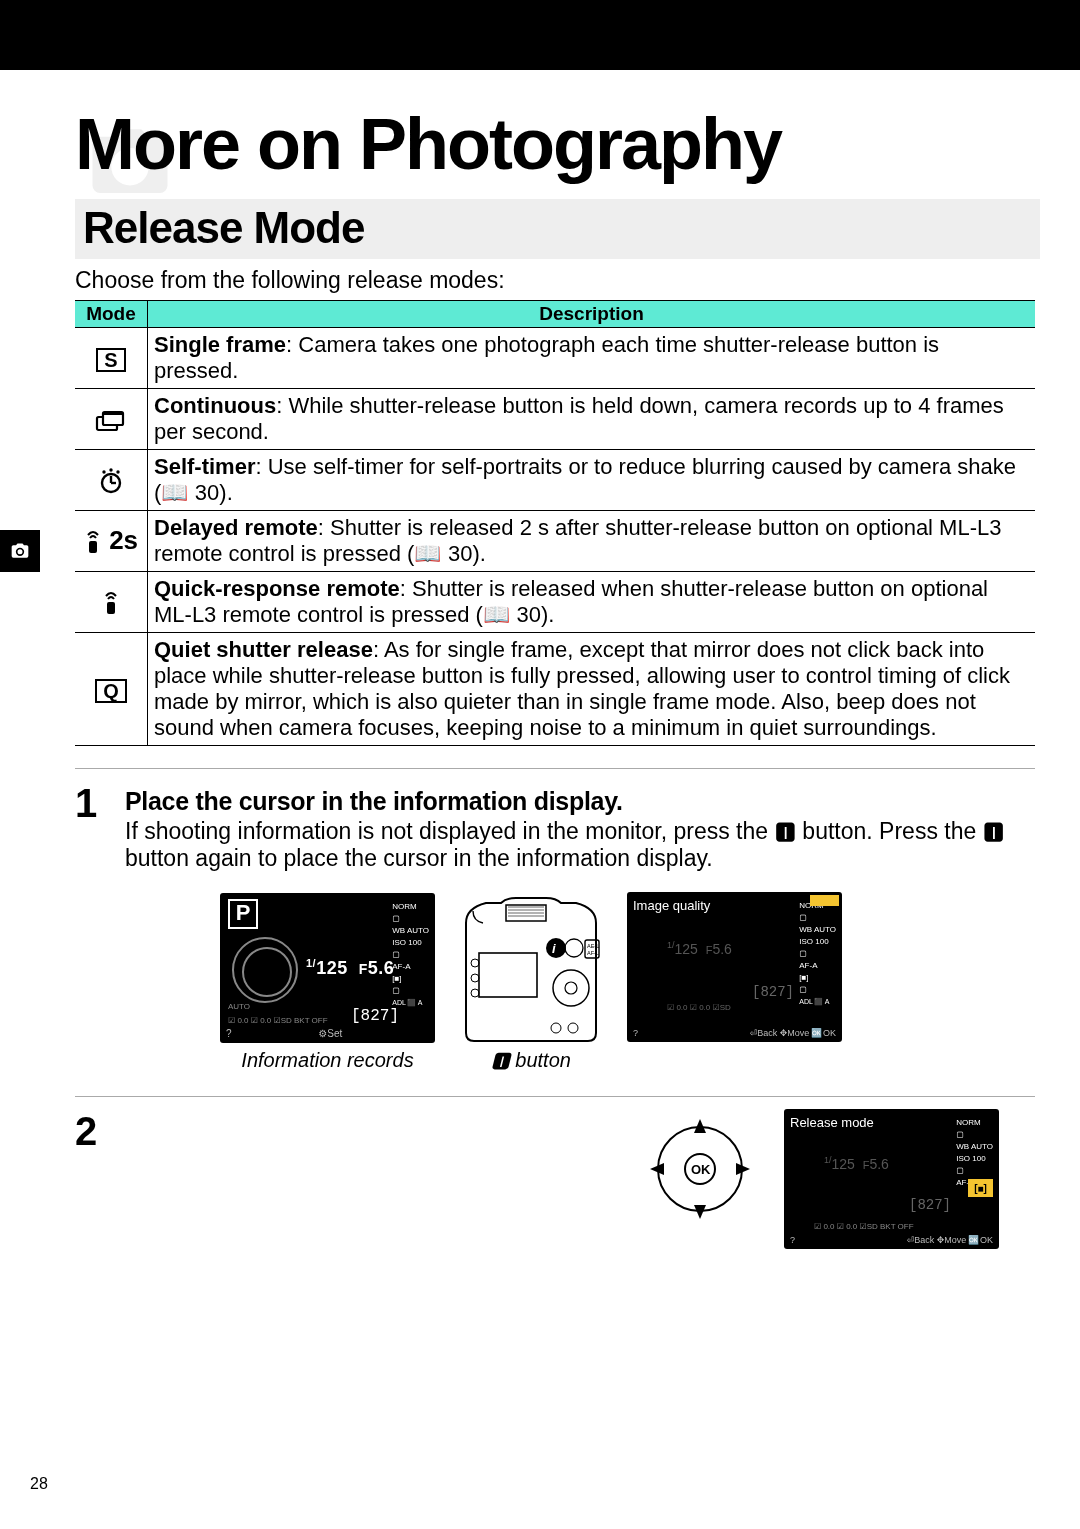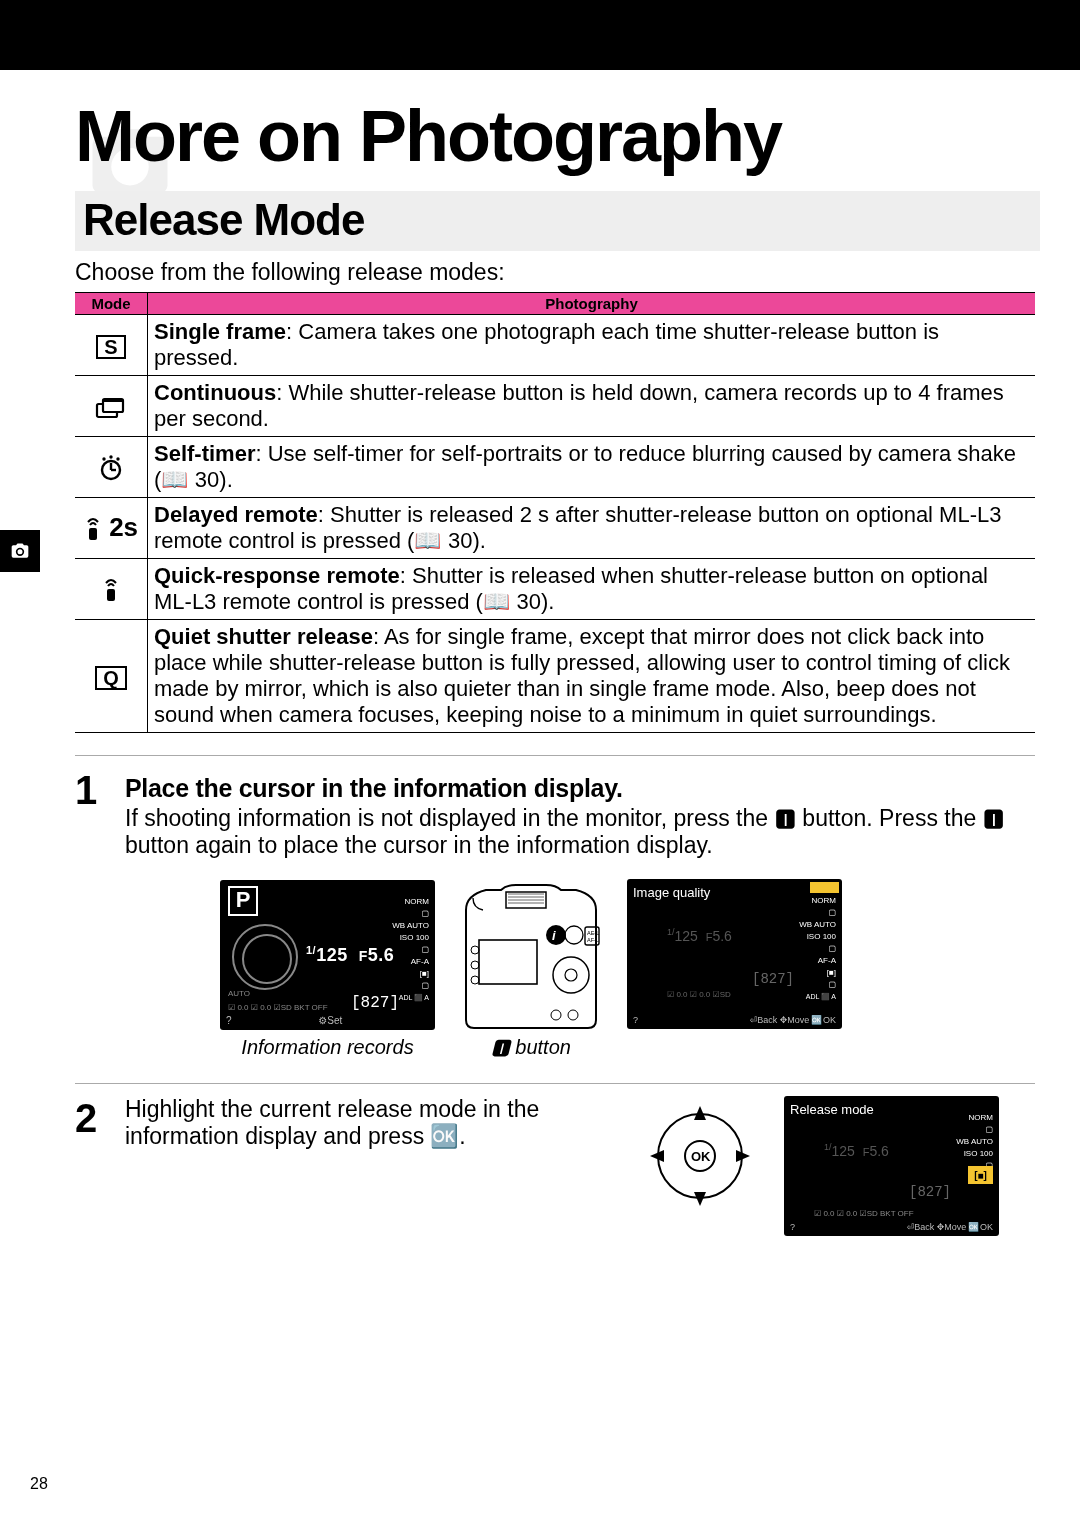--- a/index.html
+++ b/index.html
@@ -33,21 +33,21 @@
     left: 75px; top: 115px;
     width: 110px; height: 90px;
     color: #efefef;
     font-size: 110px;
     line-height: 1;
   }
   h1.chapter-title {
     font-family: "Arial Black", Arial, sans-serif;
     font-weight: 900;
     font-size: 72px;
-    margin: 0 0 10px 0;
+    margin: 8px 0 10px 0;
     letter-spacing: -2px;
     position: relative;
   }
   .section-title-wrap {
     background: #eee;
     padding: 4px 8px 6px 8px;
     margin: 14px 0 8px 0;
     width: 965px;
     box-sizing: border-box;
   }
@@ -61,25 +61,25 @@
   .intro {
     font-size: 23px;
     margin: 6px 0 6px 0;
   }
   table.modes {
     border-collapse: collapse;
     width: 960px;
     font-size: 22px;
   }
   table.modes th {
-    background: #ec4899;
+    background: #5eead4;
     border-top: 1px solid #000;
     border-bottom: 1px solid #000;
     font-weight: 700;
-    font-size: 15px;
+    font-size: 19px;
     padding: 2px 6px;
   }
   table.modes th:first-child { width: 60px; border-right: 1px solid #000; }
   table.modes td {
     border-bottom: 1px solid #000;
     padding: 4px 6px;
     vertical-align: middle;
   }
   table.modes td.mode-col {
     border-right: 1px solid #000;
@@ -173,22 +173,22 @@
   .lcd-panel .dial::before {
     content: ""; position: absolute; left: 8px; top: 8px;
     width: 46px; height: 46px; border: 2px solid #888; border-radius: 50%;
   }
   .lcd-panel .shutter {
     position: absolute; left: 86px; top: 64px;
     font-size: 18px; font-weight: 700; letter-spacing: 0.5px;
   }
   .lcd-panel .shutter sup { font-size: 11px; }
   .lcd-panel .right-col {
-    position: absolute; right: 4px; top: 16px;
-    font-size: 8px; color: #fff; text-align: right; line-height: 12px;
+    position: absolute; right: 4px; top: 8px;
+    font-size: 8px; color: #fff; line-height: 12px;
   }
   .lcd-panel .right-col div { padding: 0 2px; }
   .lcd-panel .highlight-cell {
     position: absolute; right: 6px; bottom: 48px;
     width: 25px; height: 18px;
     background: #f4c430;
     color: #000;
     font-size: 10px; font-weight: 700;
     display: flex; align-items: center; justify-content: center;
   }
@@ -259,21 +259,21 @@
     <div class="section-title-wrap">
       <h2 class="section-title">Release Mode</h2>
     </div>
 
     <p class="intro">Choose from the following release modes:</p>
 
     <table class="modes">
       <thead>
         <tr>
           <th>Mode</th>
-          <th>Photography</th>
+          <th>Description</th>
         </tr>
       </thead>
       <tbody id="modes-body">
 
       <tr>
             <td class="mode-col"><span class="modebox">S</span></td>
             <td><span class="bold-inline">Single frame</span><span>: Camera takes one photograph each time shutter-release button is pressed.</span></td>
           </tr>
           <tr>
             <td class="mode-col"><span class="icon-continuous"><svg width="32" height="24" viewBox="0 0 32 24">
@@ -418,21 +418,20 @@
               <div class="caption" style="height:24px;"></div>
             </div>
           </div>
         </div>
       </div>
 
       <hr class="step-divider">
       <div class="step" style="position:relative; min-height:170px;">
         <div class="step-num">2</div>
         <div class="step-body" style="max-width: 480px;">
-          <div>Highlight the current release mode in the information display and press 🆗.</div>
         </div>
 
         <div class="step2-right">
 
           <div class="dpad-figure">
             <svg viewBox="0 0 120 120">
               <circle cx="60" cy="60" r="42" fill="none" stroke="#000" stroke-width="2"></circle>
               <circle cx="60" cy="60" r="15" fill="none" stroke="#000" stroke-width="2"></circle>
               <text x="51" y="65" font-size="13" font-family="Arial" font-weight="bold">OK</text>
               <polygon points="60,10 54,24 66,24" fill="#000"></polygon>

